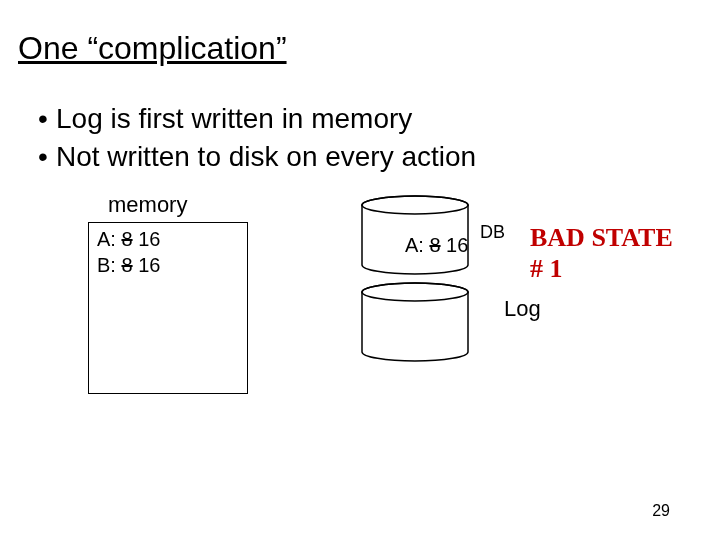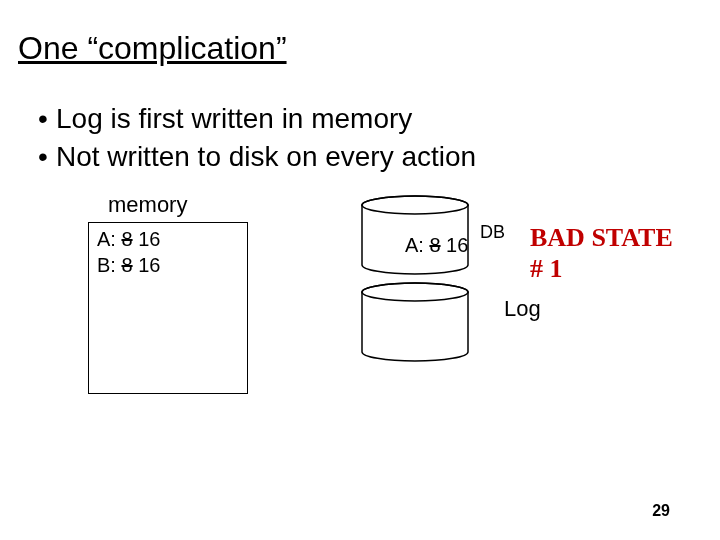--- a/index.html
+++ b/index.html
@@ -112,21 +112,20 @@
     font-weight: bold;
     color: #c00000;
     line-height: 1.2;
     font-family: "Comic Sans MS", "Segoe Script", cursive;
   }
   .page-num {
     position: absolute;
     right: 22px;
     bottom: 20px;
     font-size: 16px;
-    font-weight: bold;
   }
   .sub { font-size: 0.75em; }
 </style>
 </head>
 <body>
 
 <div class="slide">
 
   <div class="title">One “complication”</div>
 

